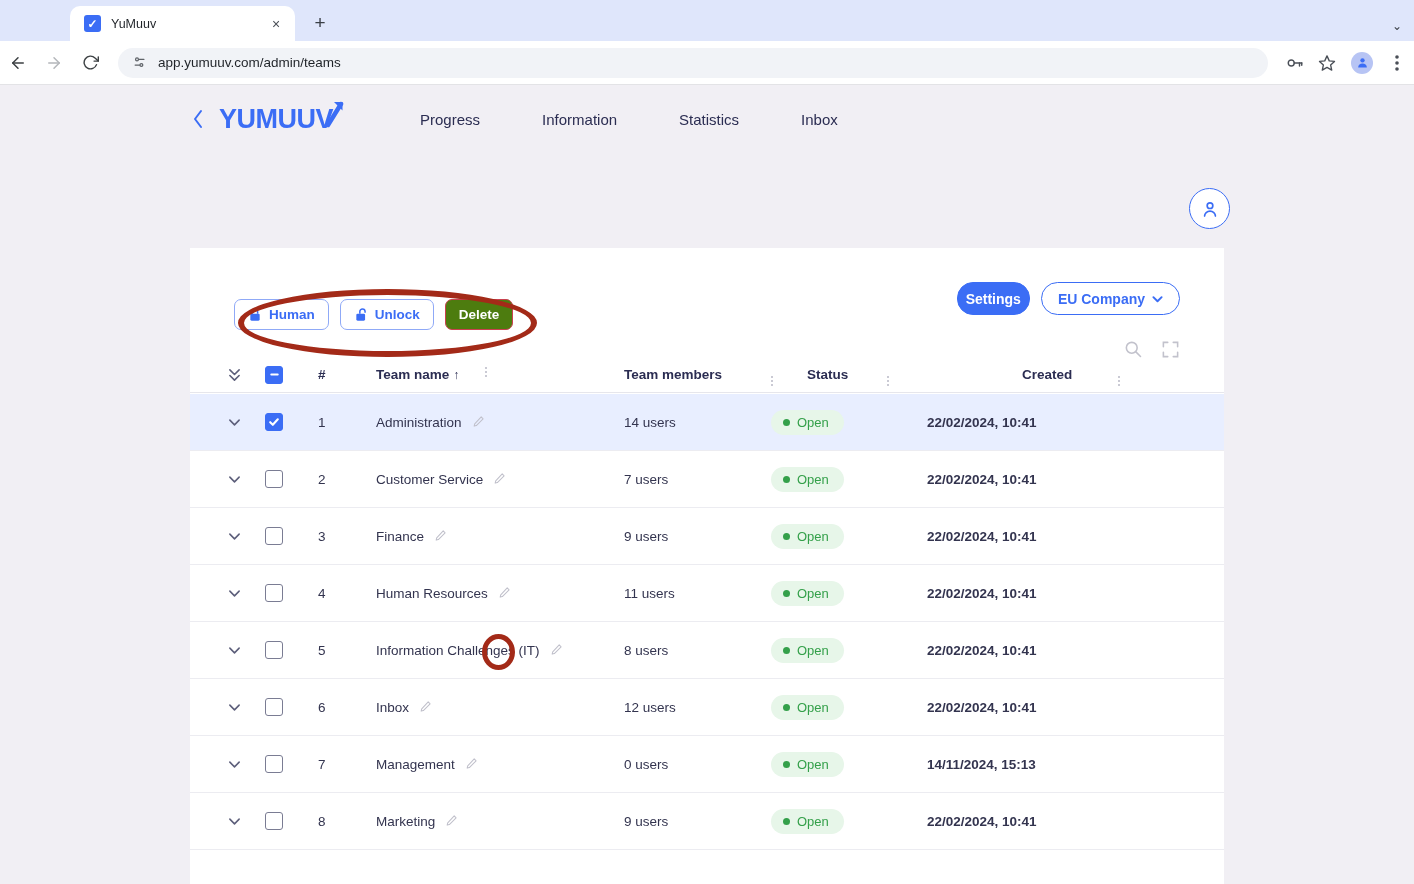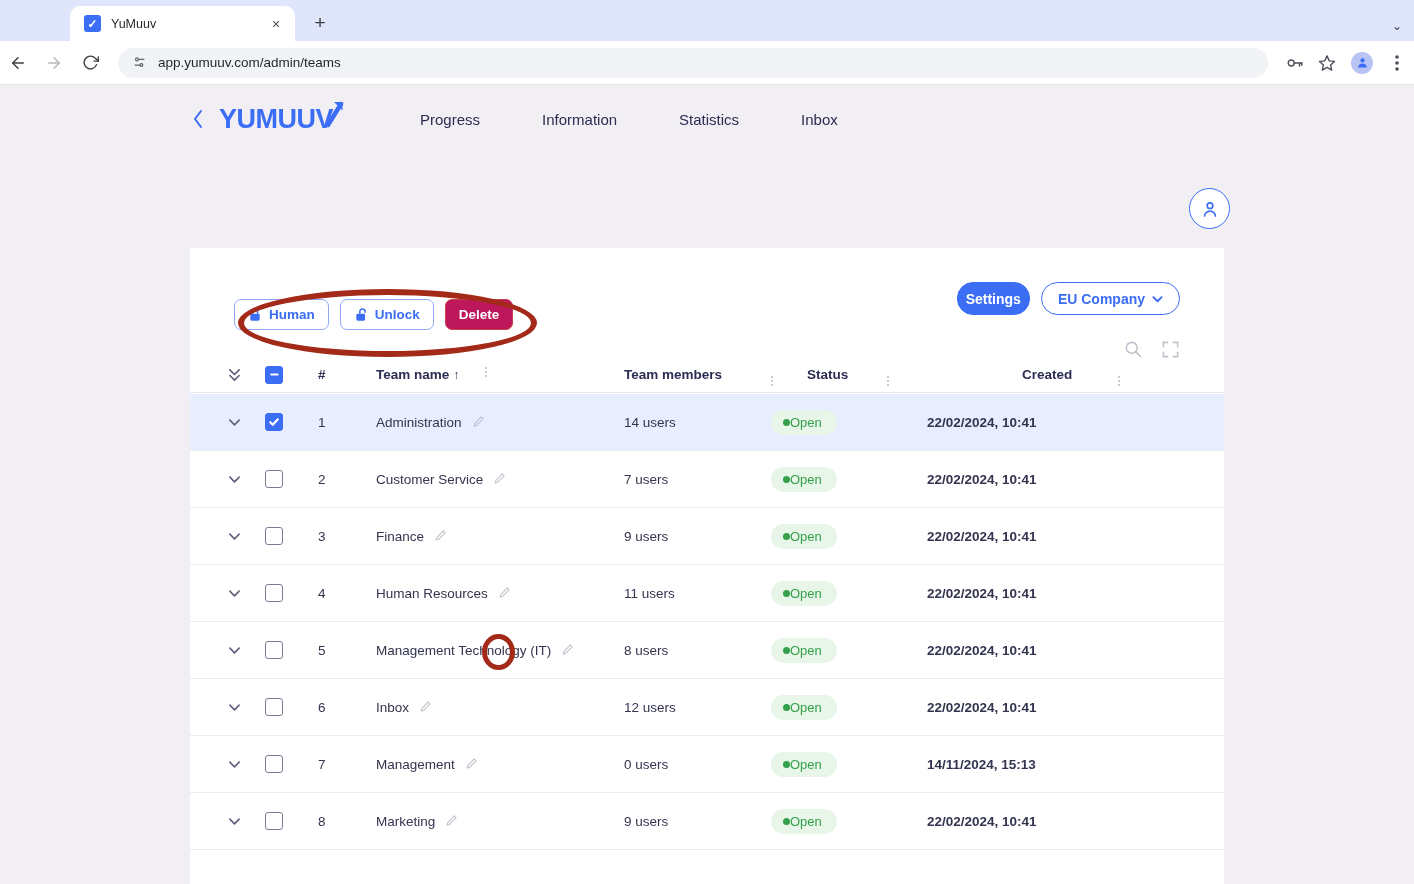--- a/index.html
+++ b/index.html
@@ -176,21 +176,21 @@
     font-size: 13.5px; font-weight: bold;
     padding: 0 13px;
     white-space: nowrap;
   }
   .btn-outline-blue {
     border: 1px solid #8fa9f7;
     background: #fff;
     color: #3b6df5;
   }
   .btn-danger {
-    background: #be185d;
+    background: #4d7c0f;
     color: #ffffff;
     border: 1px solid #c9414f;
   }
   .btn-primary {
     background: #3b6df5;
     color: #fff;
     border: 1px solid #3b6df5;
     height: 33px;
     border-radius: 16px;
     font-size: 14px;
@@ -283,21 +283,21 @@
   .chk.checked, .chk.indet {
     background: #3b6df5; border-color: #3b6df5;
     color: #fff;
   }
   .chevron-down { color: #5c5e7a; font-size: 12px; display: flex; }
   .chevron-dbl  { color: #5c5e7a; font-size: 12px; display: flex; flex-direction: column; line-height: 0.55; }
 
   .pencil { color: #c0c0cb; display: flex; flex: none; }
 
   .badge {
-    display: inline-flex; align-items: center; 
+    display: inline-flex; align-items: center; gap: 7px;
     background: #e7f6e9;
     color: #34a04a;
     border-radius: 13px;
     padding: 5px 15px 5px 12px;
     font-size: 13px;
   }
   .badge .dot { width: 7px; height: 7px; border-radius: 50%; background: #34a04a; display: block; }
 
   .sort-arrow { color: #2b2d52; font-size: 12px; }
 </style>
@@ -642,21 +642,21 @@
                 <svg width="13" height="9" viewBox="0 0 14 9" fill="none" stroke="currentColor" stroke-width="1.7" stroke-linecap="round" stroke-linejoin="round">
                   <polyline points="2 2 7 7 12 2"></polyline>
                 </svg>
               </span>
             </div>
             <div class="c-check">
               <span class="chk"></span>
             </div>
             <div class="c-num td">5</div>
             <div class="c-name">
-              <span class="td">Management Technology (IT)</span>
+              <span class="td">Information Challenges (IT)</span>
               <span class="pencil">
                 <svg width="13" height="13" viewBox="0 0 24 24" fill="none" stroke="currentColor" stroke-width="1.9" stroke-linecap="round" stroke-linejoin="round">
                   <path d="M17 3.5 20.5 7 8 19.5 4 20.5 5 16.5z"></path>
                 </svg>
               </span>
             </div>
             <div class="c-members td">8 users</div>
             <div class="c-status"><span class="badge">
                 <span class="dot"></span>
                 <span>Open</span>

